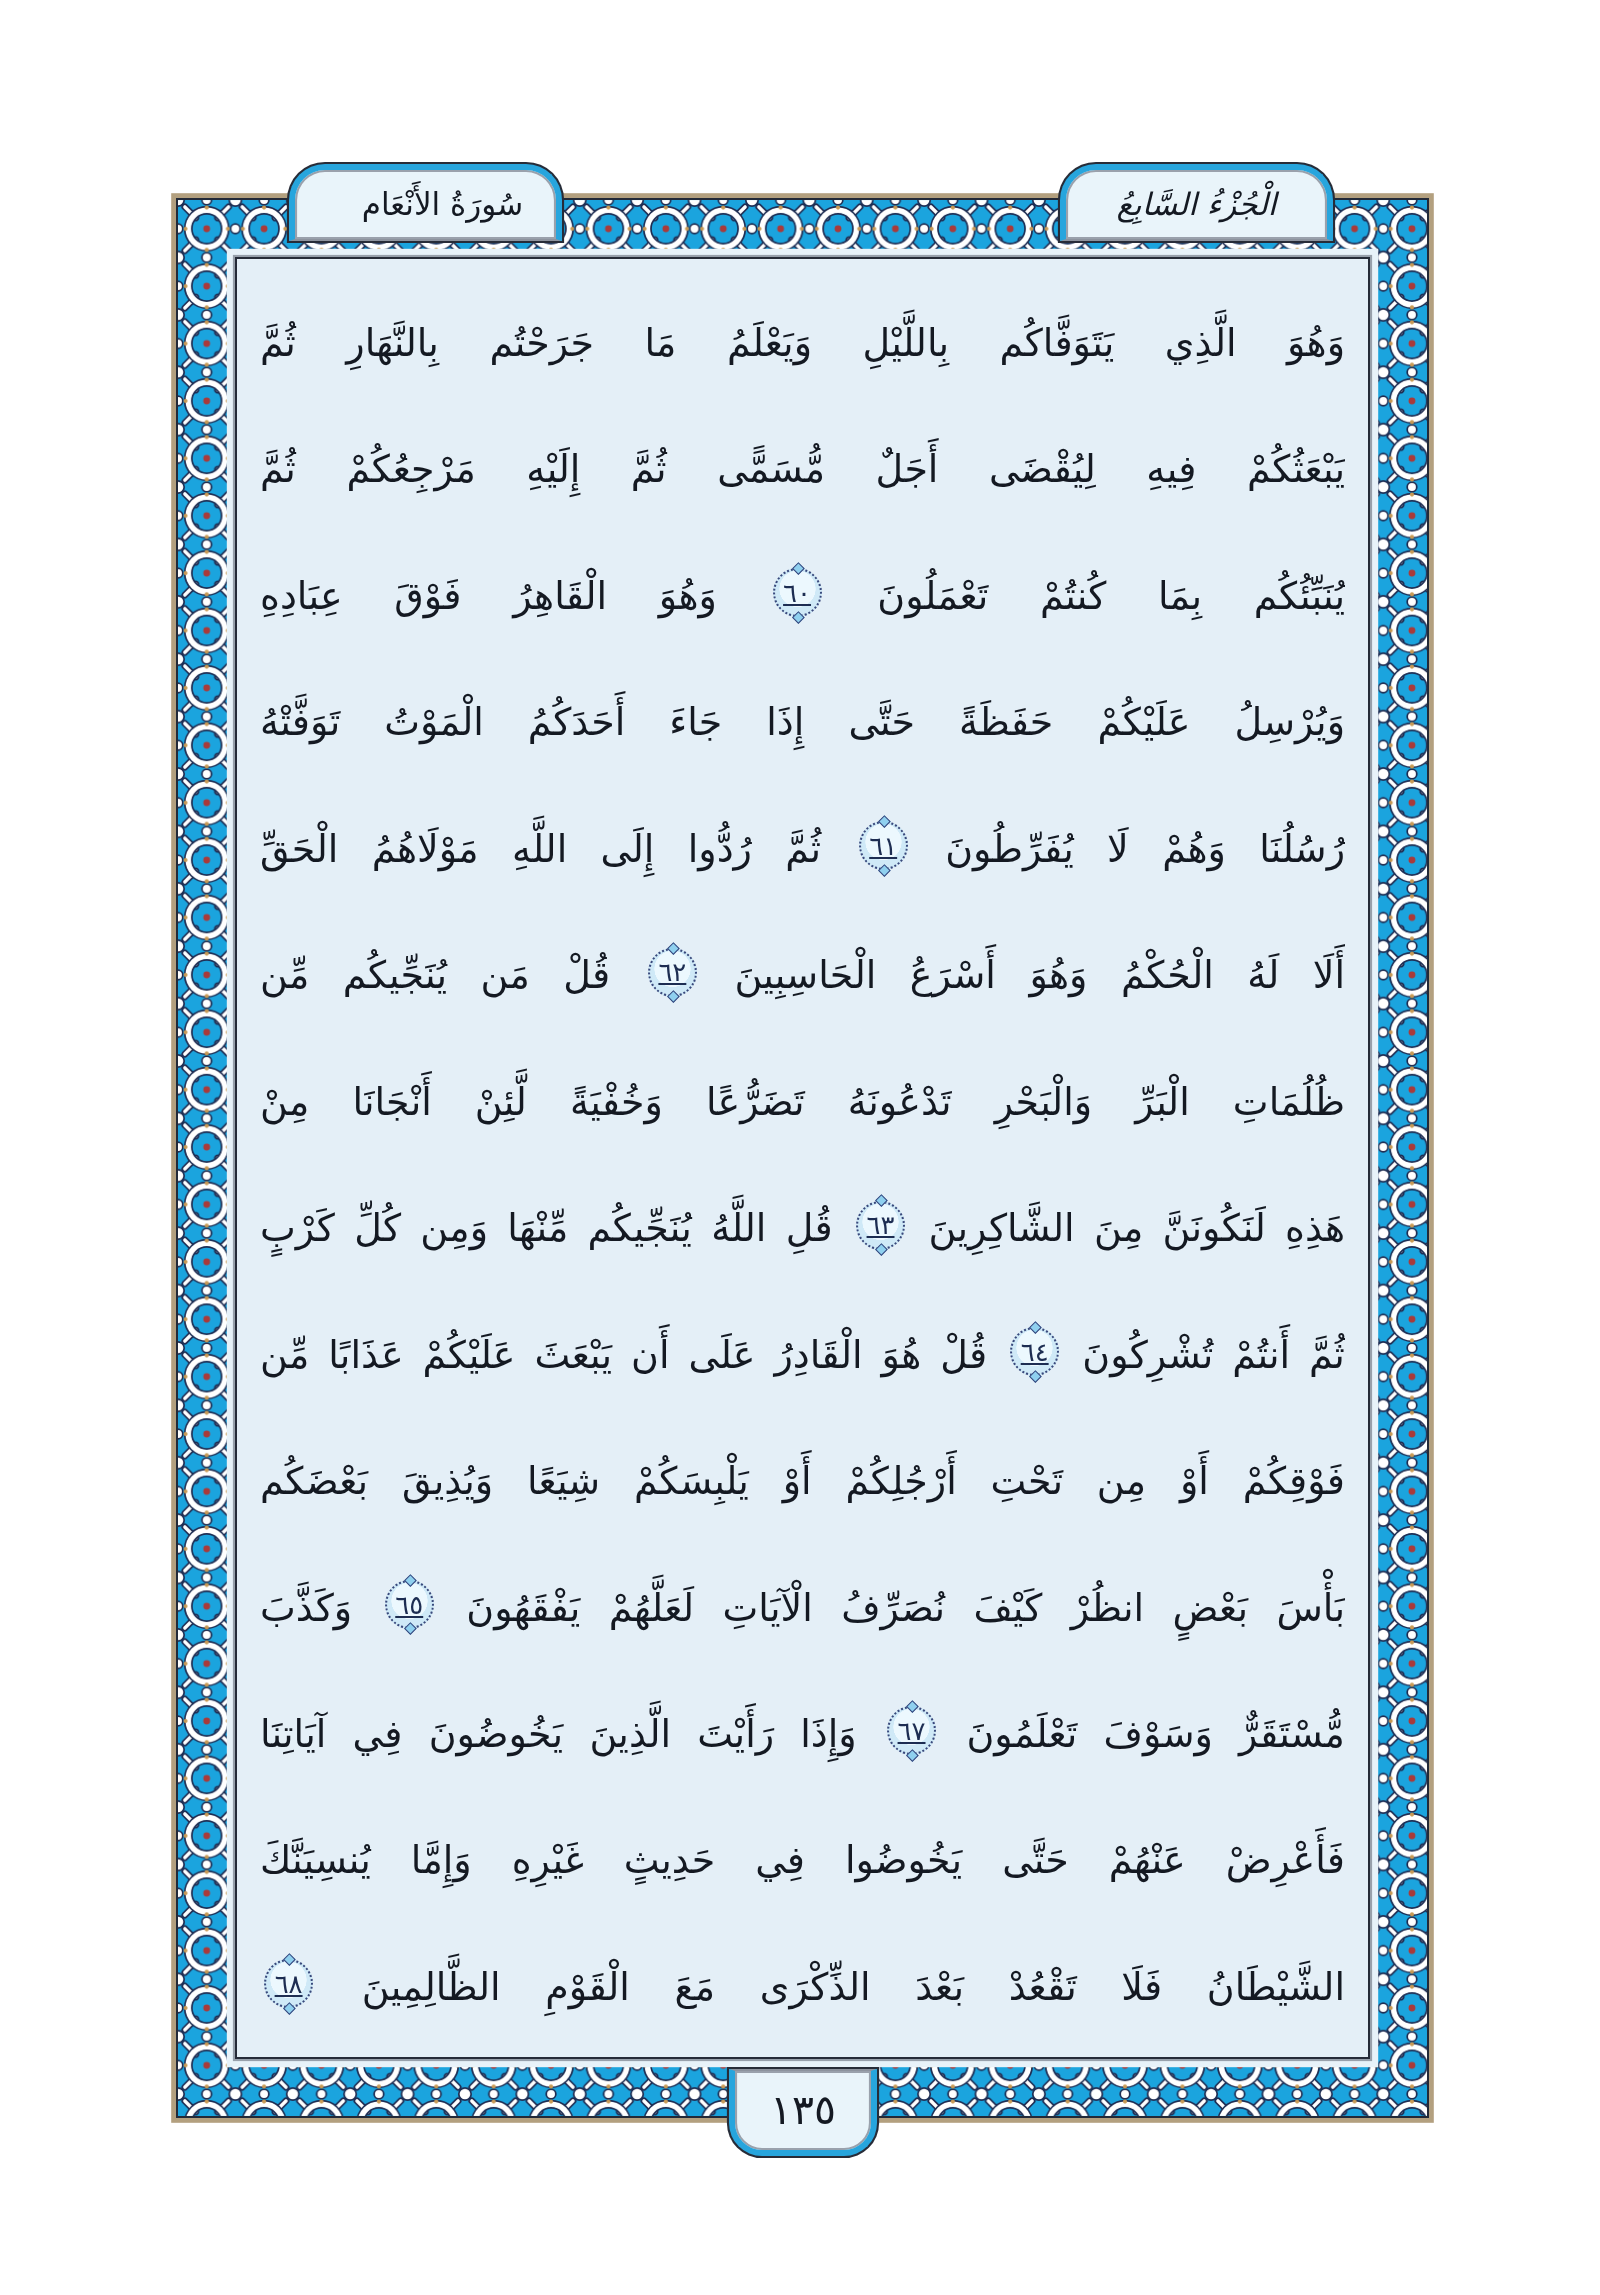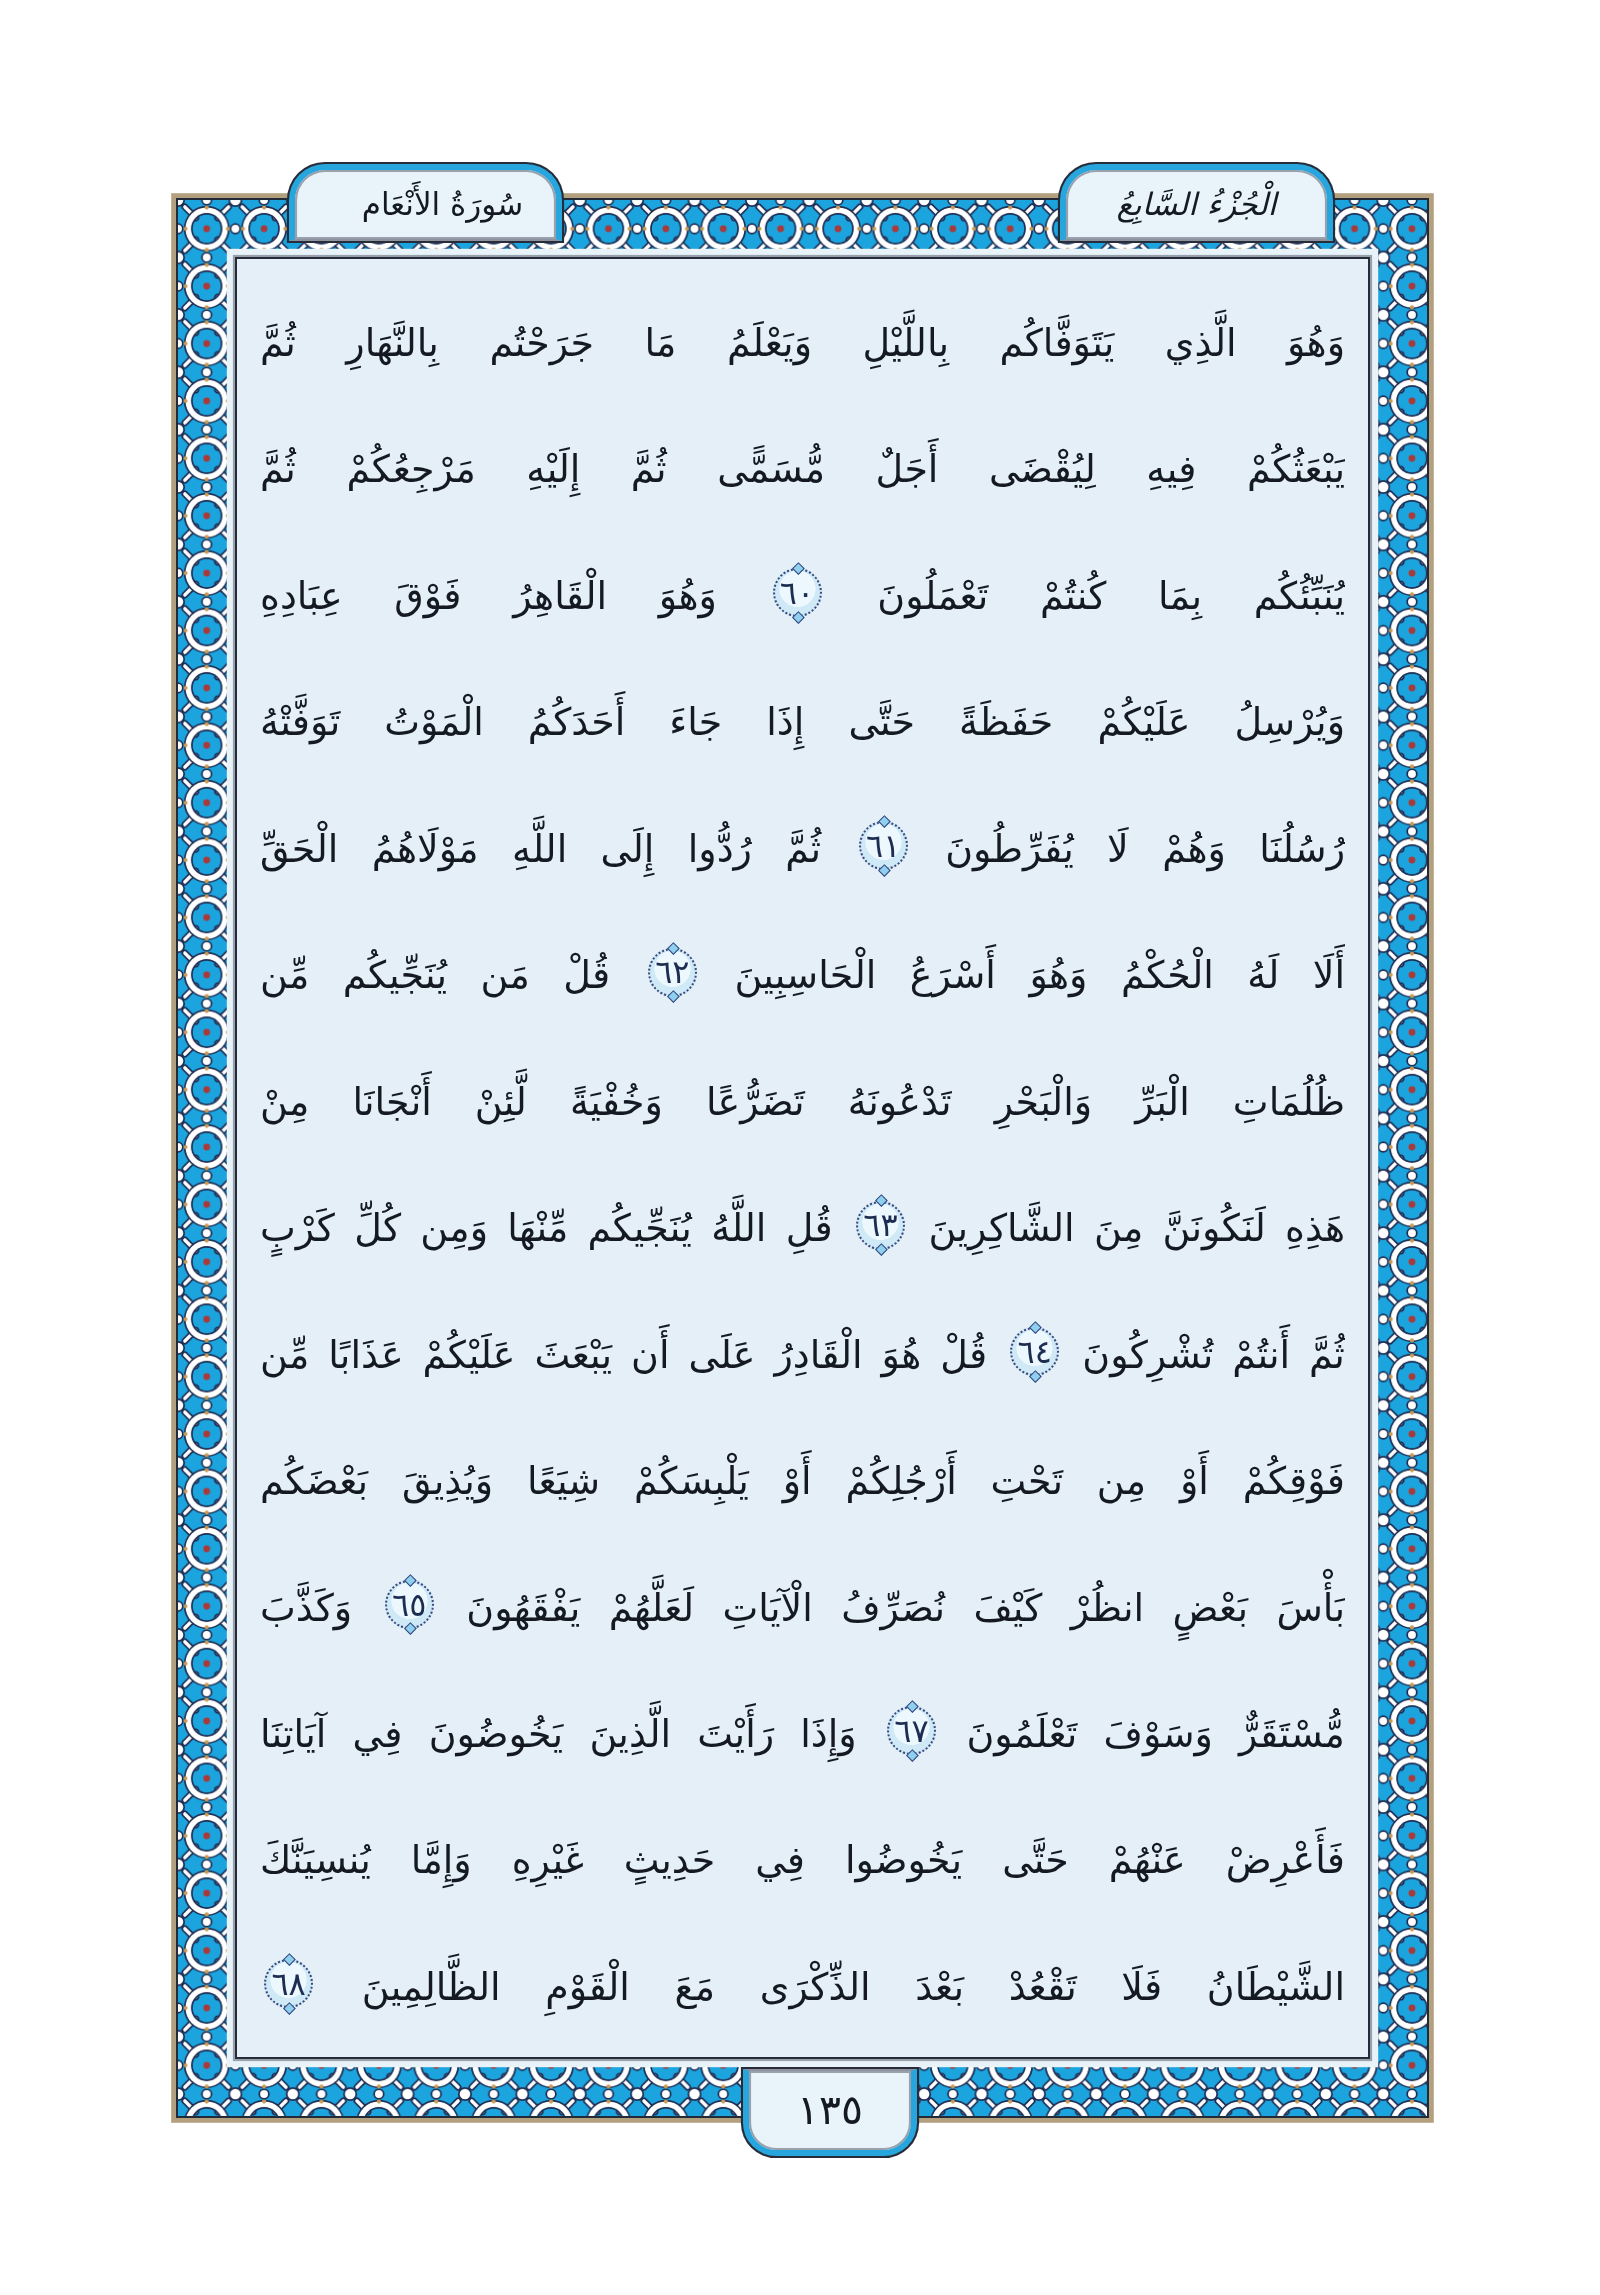--- a/index.html
+++ b/index.html
@@ -40,22 +40,22 @@
     white-space:nowrap; overflow:hidden;
     font-size:38px; color:var(--ink,#141922);
   }
   .ayah-text { }
   .ayah-marker {
     display:inline-flex; align-items:center; justify-content:center;
     width:49px; height:49px; box-sizing:border-box;
     border-radius:50%;
     background:radial-gradient(circle at 50% 42%, #ecf8fe 0 52%, var(--marker-fill,#cfe9f7) 53% 100%);
     border:2.1px dotted #39497c;
-    color:#1d2d52; font-size:32px; line-height:1;
-    vertical-align:middle; position:relative; top:-5.5px; margin:0 4.1px;
+    color:#1d2d52; font-size:26px; line-height:1;
+    vertical-align:middle; position:relative; top:-5.5px; margin:0 4.1px;text-decoration:underline;
   }
   .ayah-marker::before, .ayah-marker::after {
     content:""; position:absolute; left:50%; margin-left:-3.4px;
     width:6.8px; height:6.8px; background:#8fd0ef;
     border:0.7px solid #33427a; transform:rotate(45deg);
   }
   .ayah-marker::before { top:-6.2px; }
   .ayah-marker::after  { bottom:-6.2px; }
 
   
@@ -64,22 +64,22 @@
     background:var(--tab-fill,#e9f4fa);
     border:6.2px solid #27a5dd;
     box-shadow:0 0 0 2.1px #272c38, inset 0 0 0 2.1px #9aa1ac;
     display:flex; align-items:center; justify-content:center;
     color:var(--ink,#141922);
   }
   .tab-top { top:-36px; width:273px; height:77px; border-radius:36px 36px 0 0; border-bottom:2.7px solid #8d939e; }
   .tab-surah { left:111px;padding-left:34px; }
   .tab-juz   { left:882px;font-style:italic; }
   .tab-bottom {
-    left:551px; bottom:-40px; width:174px; height:87px;
-    border-radius:0 0 33px 33px; border-top:2.7px solid #8d939e;margin-left:14px;
+    left:551px; bottom:-40px; width:148px; height:87px;
+    border-radius:0 0 33px 33px; border-top:2.7px solid #8d939e;
   }
   .tab-text { direction:rtl; font-size:31px; line-height:1; white-space:nowrap; }
   .page-num { font-size:41px; letter-spacing:2.7px; }
 </style>
 </head>
 <body>
 
 <div class="sheet">
   <div class="frame">
 

